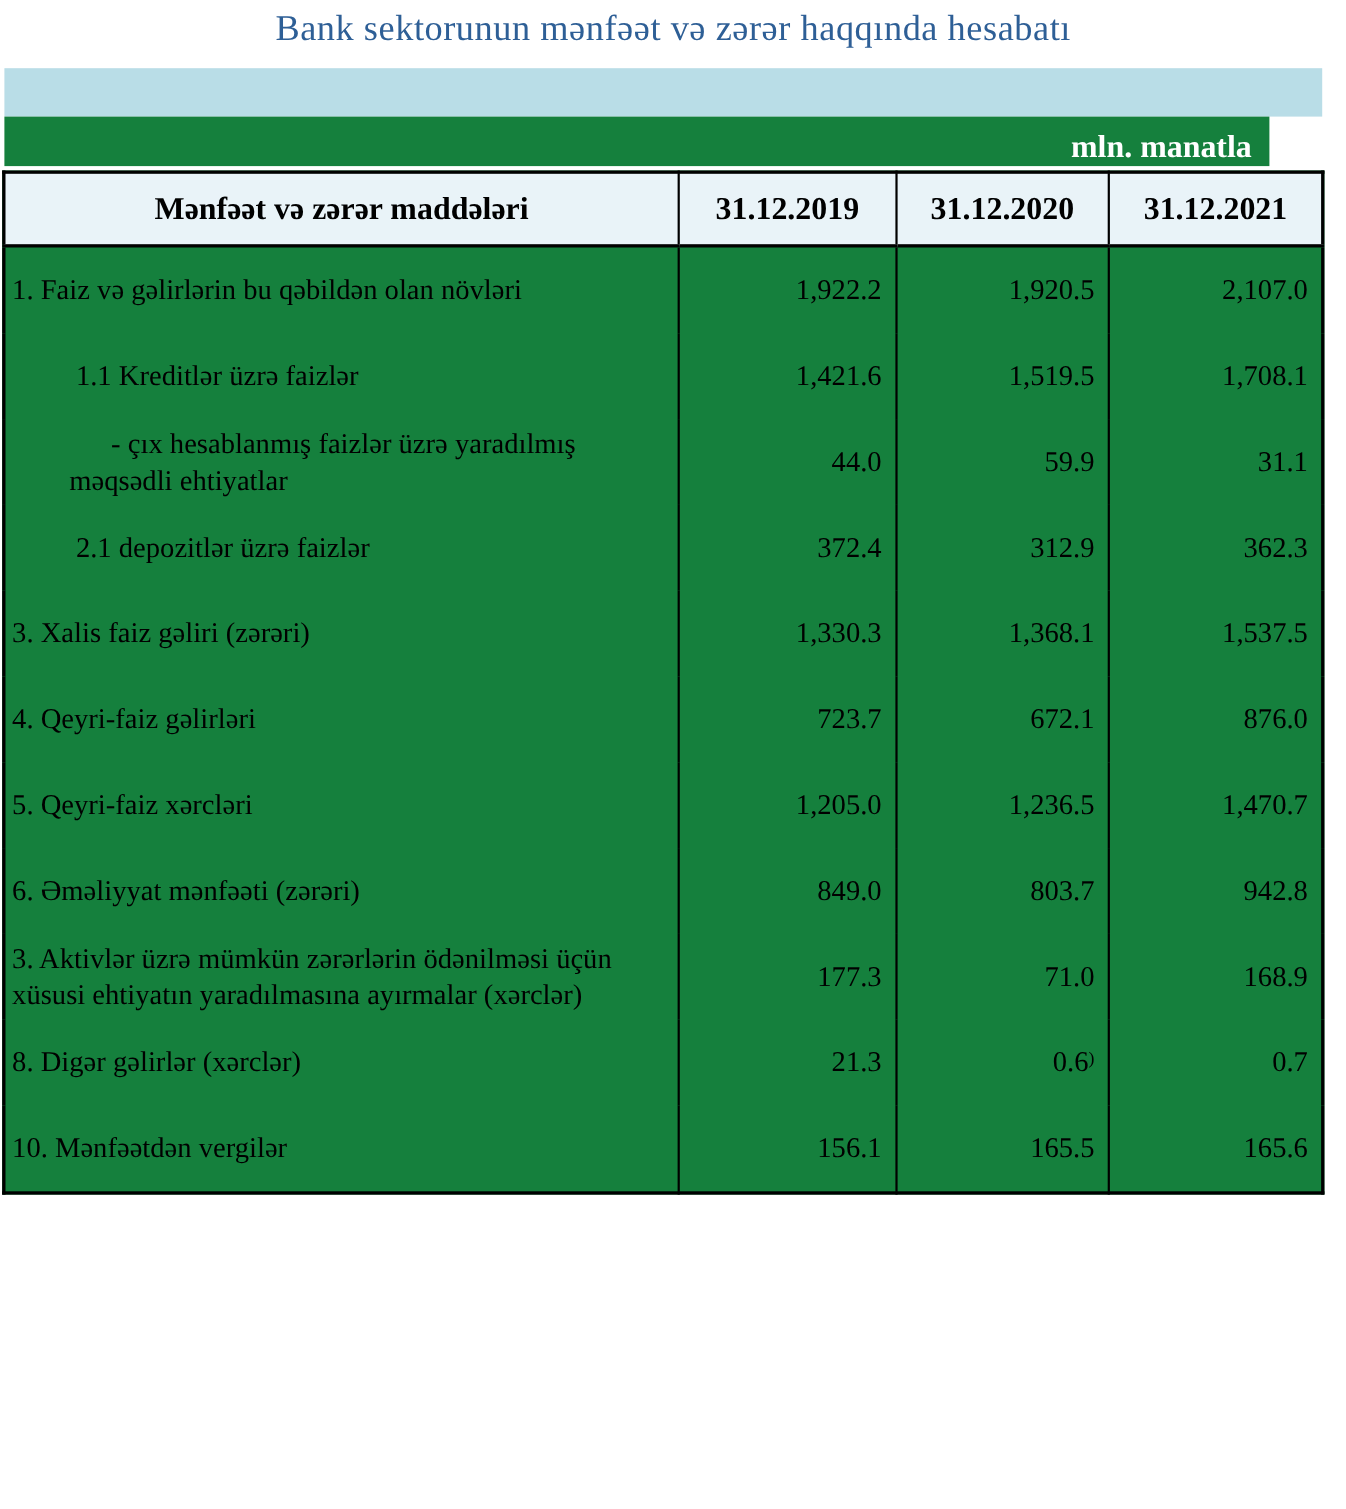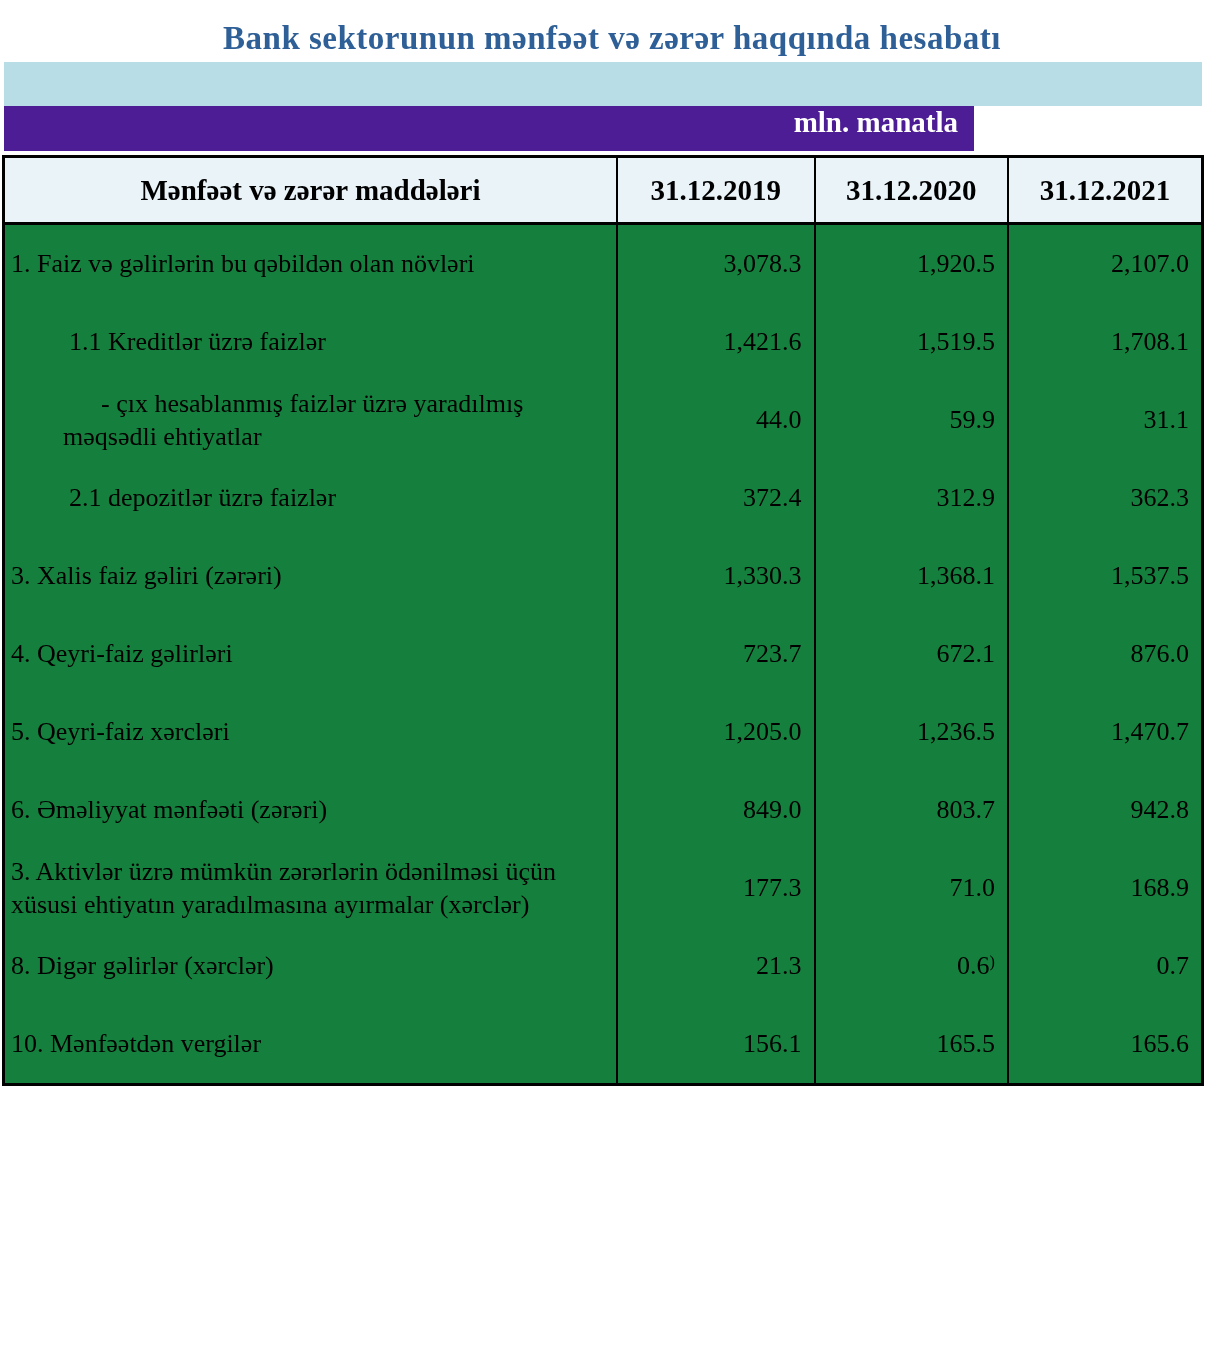--- a/index.html
+++ b/index.html
@@ -14,43 +14,42 @@
     position: relative;
     overflow: hidden;
   }
   .page-title {
     position: absolute;
     left: 0;
     top: 8px;
     width: 1224px;
     text-align: center;
     font-size: 33px;
-    font-weight: bold;
+    font-weight: normal;
     color: #2e5f96;
     letter-spacing: 0.5px;
-    margin-top: 12px;
   }
   .band-light {
     position: absolute;
     left: 4px;
     top: 62px;
     width: 1198px;
     height: 44px;
     background: #b9dde7;
   }
   .band-teal {
     position: absolute;
     left: 4px;
     top: 106px;
-    width: 970px;
+    width: 1150px;
     height: 45px;
-    background: #4c1d95;
+    background: #15803d;
     box-sizing: border-box;
     display: flex;
-    align-items: flex-start;
+    align-items: flex-end;
     justify-content: flex-end;
     padding-right: 16px;
   }
   .unit-label {
     color: #ffffff;
     font-weight: bold;
     font-size: 29px;
   }
   table.report {
     position: absolute;
@@ -126,21 +125,21 @@
     <tr>
       <th>Mənfəət və zərər maddələri</th>
       <th>31.12.2019</th>
       <th>31.12.2020</th>
       <th>31.12.2021</th>
     </tr>
   </thead>
   <tbody>
       <tr>
         <td class="label indent-0">1. Faiz və gəlirlərin bu qəbildən olan növləri</td>
-        <td class="value"><span>3,078.3</span></td>
+        <td class="value"><span>1,922.2</span></td>
         <td class="value"><span>1,920.5</span></td>
         <td class="value"><span>2,107.0</span></td>
       </tr>
       <tr>
         <td class="label indent-1">1.1 Kreditlər üzrə faizlər</td>
         <td class="value"><span>1,421.6</span></td>
         <td class="value"><span>1,519.5</span></td>
         <td class="value"><span>1,708.1</span></td>
       </tr>
       <tr>

